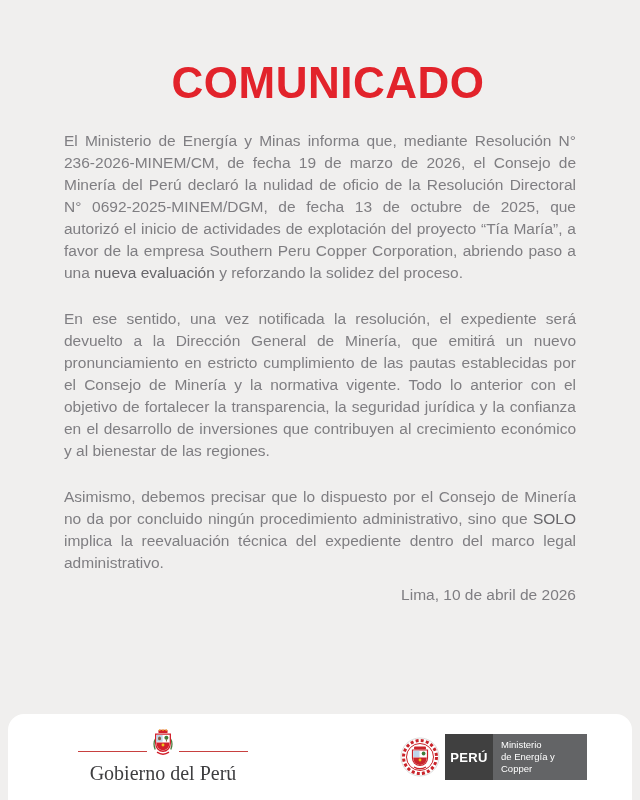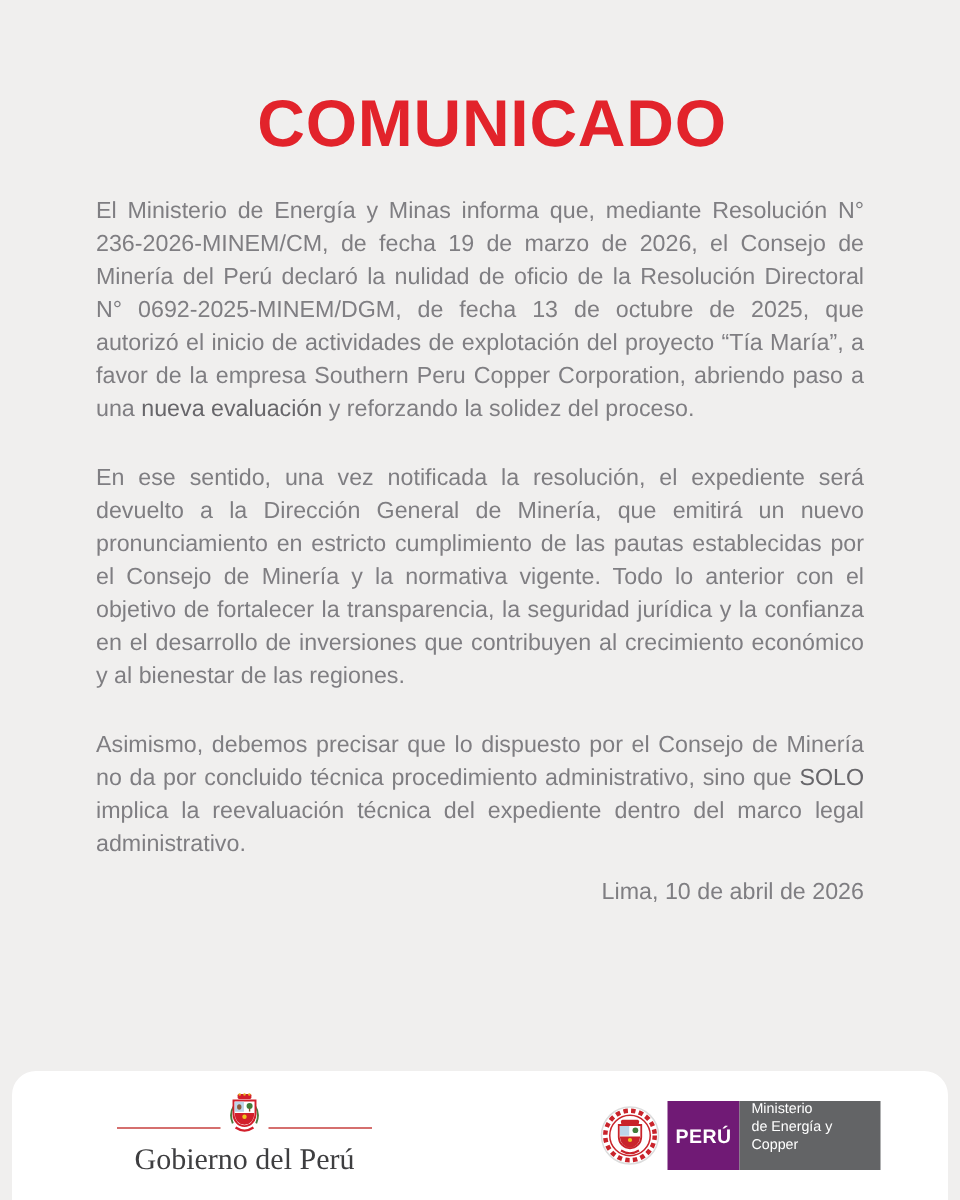--- a/index.html
+++ b/index.html
@@ -82,50 +82,50 @@
   .minem-logo {
     position: absolute;
     left: 392px; top: 50%;
     transform: translateY(-50%);
     display: flex;
     align-items: center;
   }
   .minem-seal { width: 40px; height: 40px; margin-right: 5px; }
   .minem-red {
     width: 48px; height: 46px;
-    background: #701a75;
+    background: #404040;
     color: #ffffff;
     display: flex; align-items: center; justify-content: center;
     font-weight: 700;
     font-size: 13px;
     letter-spacing: 0.3px;
   }
   .minem-gray {
     width: 86px; height: 46px;
     background: #636466;
     color: #ffffff;
     font-size: 9.5px;
     line-height: 12px;
-    display: flex; flex-direction: column; 
+    display: flex; flex-direction: column; justify-content: center;
     padding-left: 8px;
   }
 </style>
 </head>
 <body>
 
 <div class="page">
 
   <h1 class="title">COMUNICADO</h1>
 
   <div class="content">
     <p><span>El Ministerio de Energía y Minas informa que, mediante Resolución N° 236-2026-MINEM/CM, de fecha 19 de marzo de 2026, el Consejo de Minería del Perú declaró la nulidad de oficio de la Resolución Directoral N° 0692-2025-MINEM/DGM, de fecha 13 de octubre de 2025, que autorizó el inicio de actividades de explotación del proyecto “Tía María”, a favor de la empresa Southern Peru Copper Corporation, abriendo paso a una </span><b>nueva evaluación</b><span> y reforzando la solidez del proceso.</span></p>
 
     <p>En ese sentido, una vez notificada la resolución, el expediente será devuelto a la Dirección General de Minería, que emitirá un nuevo pronunciamiento en estricto cumplimiento de las pautas establecidas por el Consejo de Minería y la normativa vigente. Todo lo anterior con el objetivo de fortalecer la transparencia, la seguridad jurídica y la confianza en el desarrollo de inversiones que contribuyen al crecimiento económico y al bienestar de las regiones.</p>
 
-    <p><span>Asimismo, debemos precisar que lo dispuesto por el Consejo de Minería no da por concluido técnica procedimiento administrativo, sino que </span><b>SOLO</b><span> implica la reevaluación técnica del expediente dentro del marco legal administrativo.</span></p>
+    <p><span>Asimismo, debemos precisar que lo dispuesto por el Consejo de Minería no da por concluido ningún procedimiento administrativo, sino que </span><b>SOLO</b><span> implica la reevaluación técnica del expediente dentro del marco legal administrativo.</span></p>
 
 
     <p class="dateline">Lima, 10 de abril de 2026</p>
   </div>
 
   <footer class="footer-card">
 
     <div class="gob-logo">
       <div class="gob-top">
         <span class="gob-line"></span>

